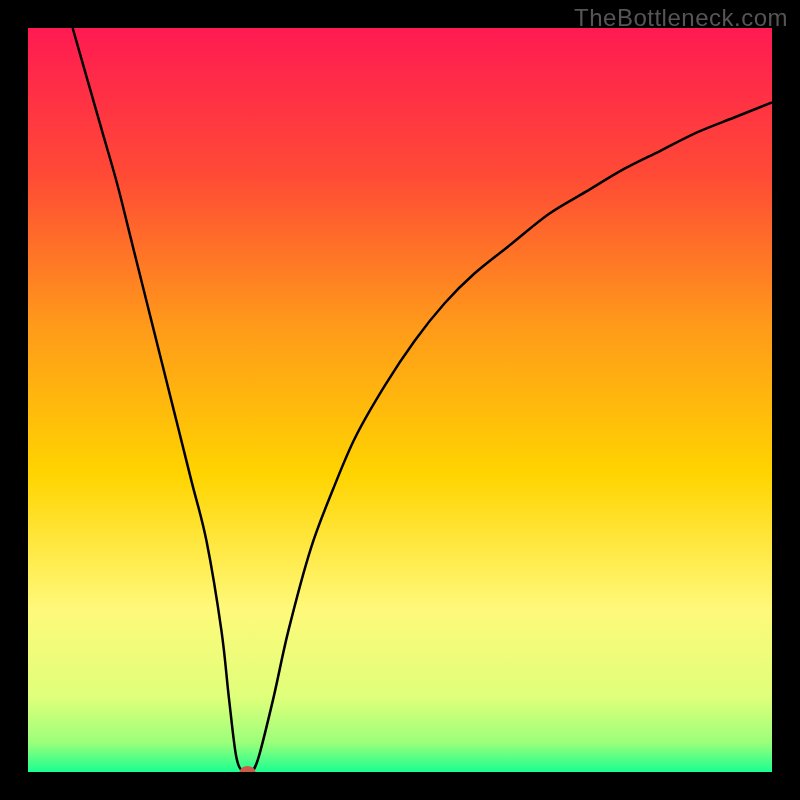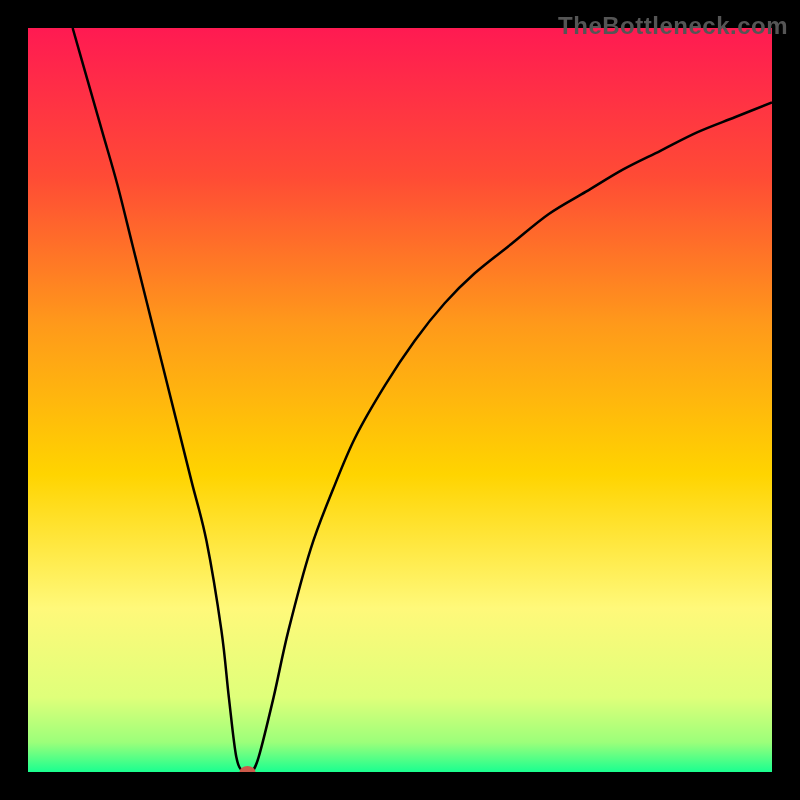--- a/index.html
+++ b/index.html
@@ -12,25 +12,25 @@
     font-family: Arial, Helvetica, sans-serif;
   }
   .frame {
     position: relative;
     width: 800px;
     height: 800px;
     background: #000;
   }
   .watermark {
     position: absolute;
-    top: 12px;
+    top: 4px;
     right: 12px;
     color: #555;
     font-size: 24px;
-    font-weight: 700;
+    font-weight: 400;
     letter-spacing: 0.5px;
     z-index: 5;
     text-align: right;
   }
   .plot-area {
     position: absolute;
     left: 28px;
     top: 28px;
     width: 744px;
     height: 744px;

